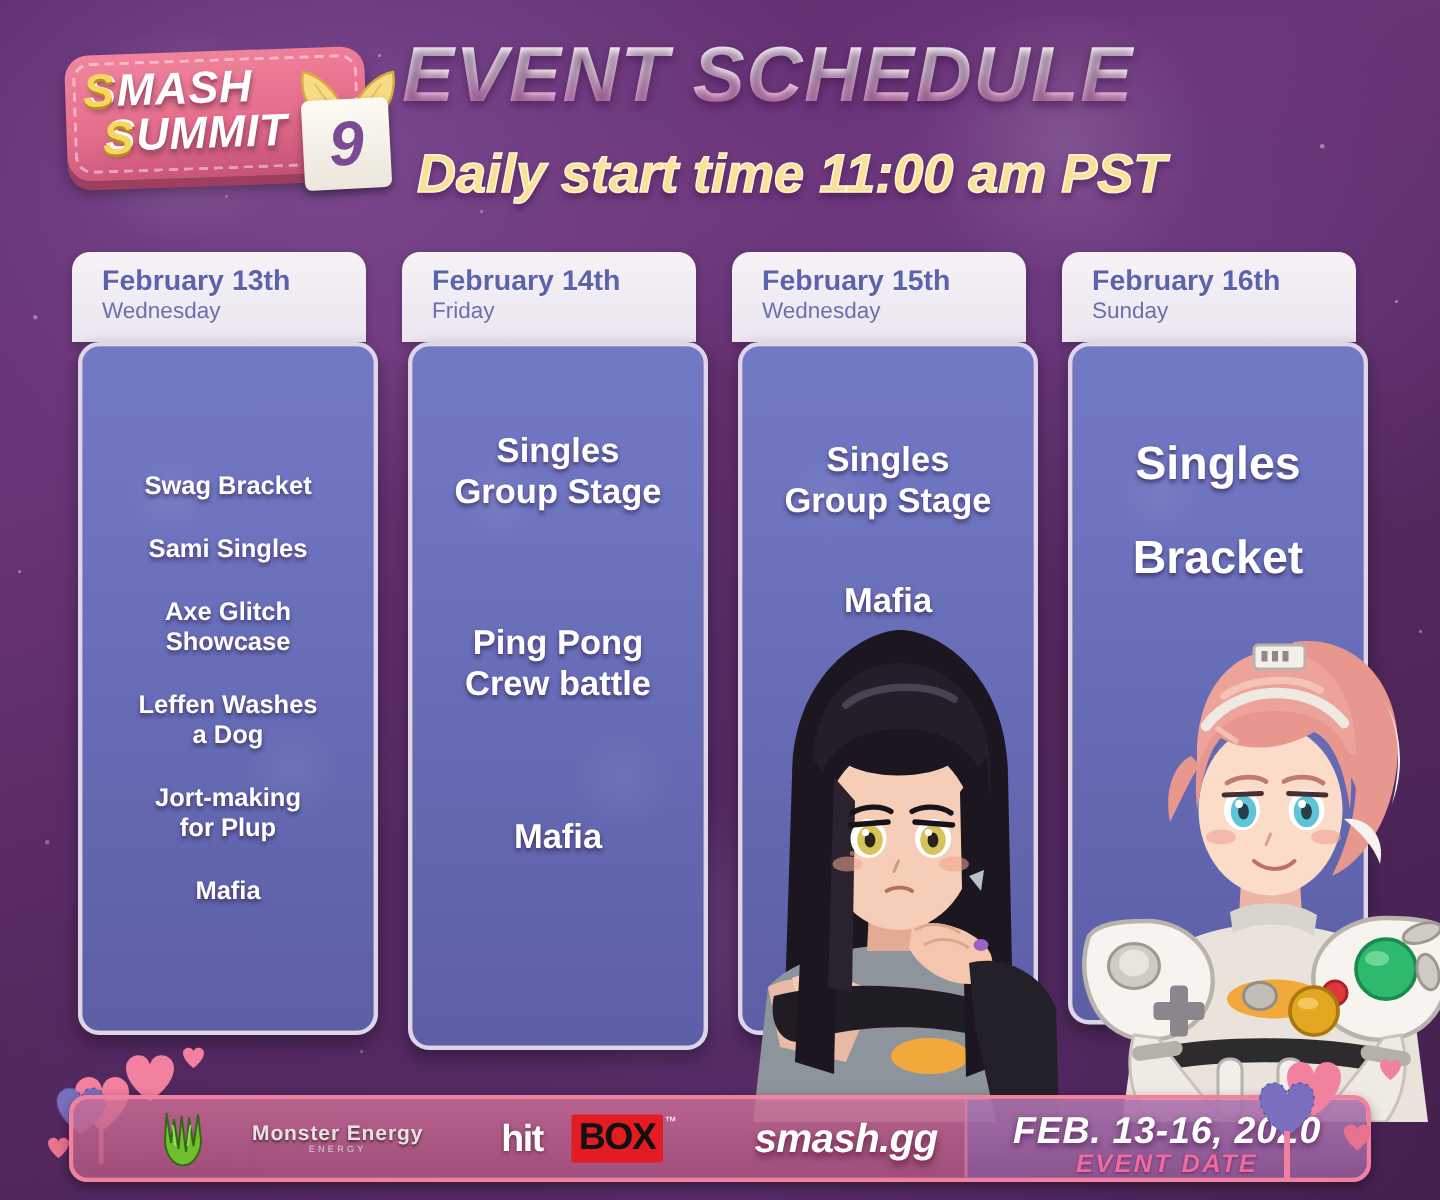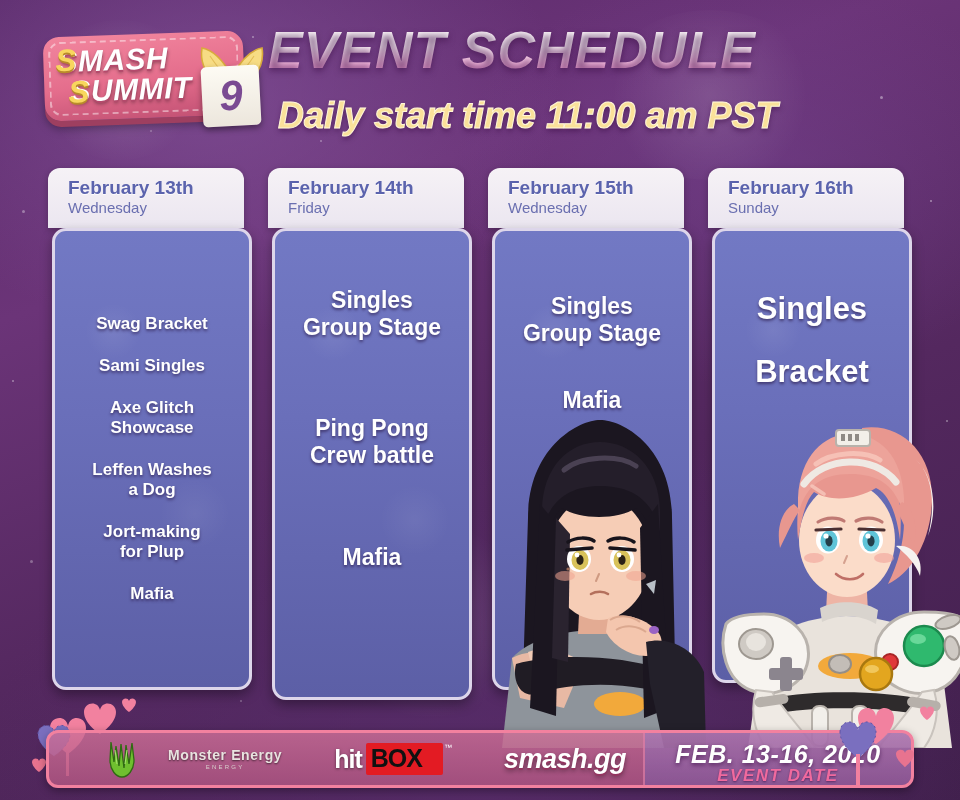--- a/index.html
+++ b/index.html
@@ -262,22 +262,22 @@
   .hitbox { display: flex; align-items: center; }
   .hitbox-hit {
     font-size: 25px; font-weight: bold; color: #ffffff;
     letter-spacing: -1px;
     text-shadow: 0 1px 3px rgba(0,0,0,.5);
   }
   .hitbox-box {
     background: #e31b23;
     color: #111111;
     font-size: 25px; font-weight: bold; letter-spacing: -1px;
-    padding: 1px 21px 2px 5px;
-    margin-left: 4px;
+    padding: 1px 5px 2px 5px;
+    margin-left: 19px;
     border-radius: 2px;
   }
   .hitbox-tm { font-size: 8px; color: #ffffff; align-self: flex-start; margin-left: 1px; }
 
   
   .smashgg {
     font-size: 27px; font-weight: bold; font-style: italic;
     color: #ffffff; letter-spacing: -.5px;
     text-shadow: 0 2px 0 rgba(150,50,95,.85), 0 3px 5px rgba(0,0,0,.45);
   }

